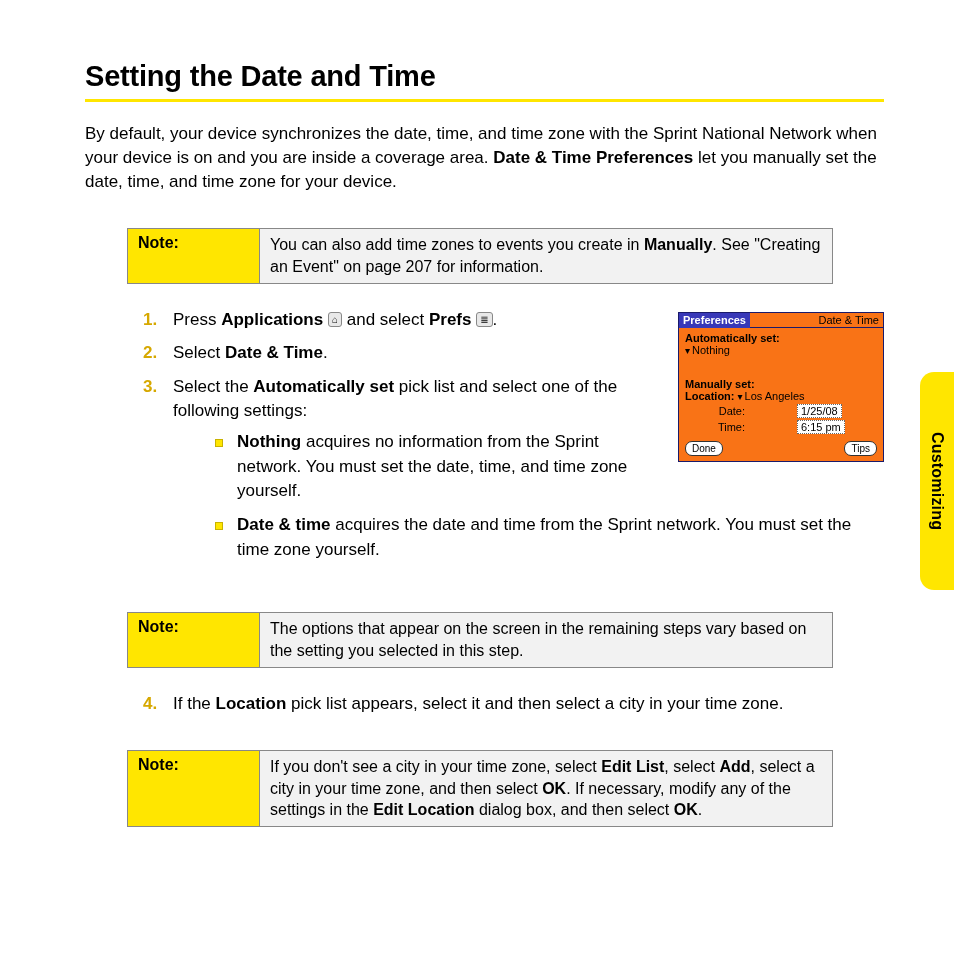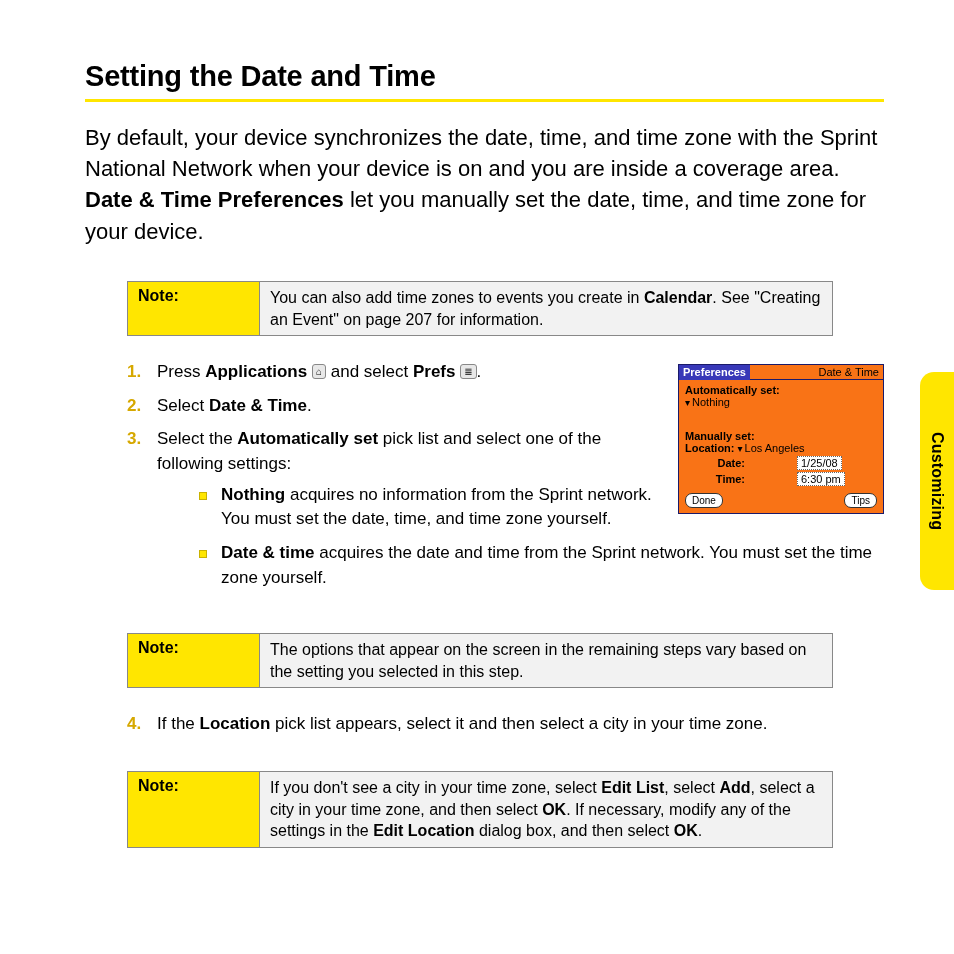--- a/index.html
+++ b/index.html
@@ -25,21 +25,21 @@
     font-weight: 700;
     margin: 0 0 6px 0;
     letter-spacing: -0.2px;
   }
   .rule {
     height: 3px;
     background: #ffe600;
     margin-bottom: 20px;
   }
   .intro {
-    font-size: 22px;
+    font-size: 17px;
     line-height: 1.42;
     margin: 0 0 20px 0;
   }
   .intro b { font-weight: 700; }
 
   .note-box {
     display: flex;
     border: 1px solid #888;
     margin: 34px 0 24px 42px;
     width: 704px;
@@ -87,36 +87,36 @@
     flex: 1;
     text-align: right;
     padding: 1px 4px;
     border-bottom: 1px solid #1a1a6a;
     color: #000;
   }
   .shot-body { padding: 4px 6px 5px 6px; font-size: 11px; }
   .shot-b { font-weight: 700; }
   .shot-drop::before { content: "▾"; font-size: 10px; margin-right: 2px; }
   .shot-fieldrow { display: flex; align-items: center; margin: 2px 0; }
-  .shot-fieldlabel { font-weight: 700; width: 60px; text-align: right; margin-right: 4px; }
+  .shot-fieldlabel { font-weight: 400; width: 60px; text-align: right; margin-right: 4px; }
   .shot-box { border: 1px dotted #666; padding: 0 3px; background: #fff; margin-left: 48px; }
   .shot-footer { display: flex; justify-content: space-between; padding: 0 6px 5px 6px; }
   .pill {
     border: 1px solid #333;
     border-radius: 7px;
     font-size: 10px;
     padding: 0 6px;
     line-height: 13px;
     background: #fff;
   }
 
   ol.steps {
     list-style: none;
     padding: 0 0 0 42px;
-    margin: 0;
+    margin: 16px;
     counter-reset: step;
   }
   ol.steps > li {
     counter-increment: step;
     position: relative;
     font-size: 17px;
     line-height: 1.45;
     padding-left: 30px;
     margin-bottom: 9px;
   }
@@ -205,21 +205,21 @@
   <h1 class="heading">Setting the Date and Time</h1>
   <div class="rule"></div>
 
   <p class="intro">
     <span>By default, your device synchronizes the date, time, and time zone with the Sprint National Network when your device is on and you are inside a coverage area. </span><b>Date &amp; Time Preferences</b><span> let you manually set the date, time, and time zone for your device.</span>
   </p>
 
   <div class="note-box">
     <div class="note-label">Note:</div>
     <div class="note-body">
-      <span>You can also add time zones to events you create in </span><b>Calendar</b><span>. See "Creating an Event" on page 207 for information.</span>
+      <span>You can also add time zones to events you create in </span><b>Manually</b><span>. See "Creating an Event" on page 207 for information.</span>
     </div>
   </div>
 
   <div class="content-wrap">
 
     <div class="screenshot">
       <div class="shot-title">
         <div class="shot-title-left">Preferences</div>
         <div class="shot-title-right">Date &amp; Time</div>
       </div>
@@ -231,21 +231,21 @@
         <div>
           <b>Location:</b>
           <span class="shot-drop">Los Angeles</span>
         </div>
         <div class="shot-fieldrow">
           <span class="shot-fieldlabel">Date:</span>
           <span class="shot-box">1/25/08</span>
         </div>
         <div class="shot-fieldrow">
           <span class="shot-fieldlabel">Time:</span>
-          <span class="shot-box">6:30 pm</span>
+          <span class="shot-box">6:15 pm</span>
         </div>
       </div>
       <div class="shot-footer">
         <span class="pill">Done</span>
         <span class="pill">Tips</span>
       </div>
     </div>
 
     <ol class="steps">
       <li>

